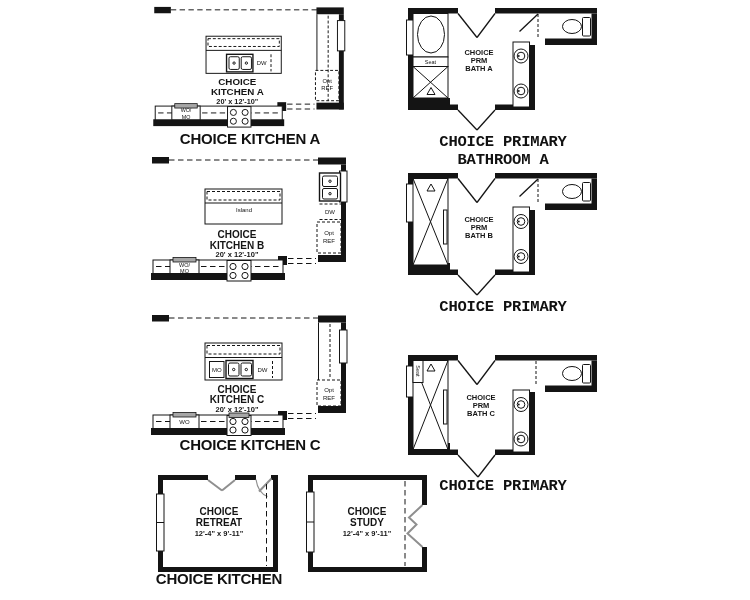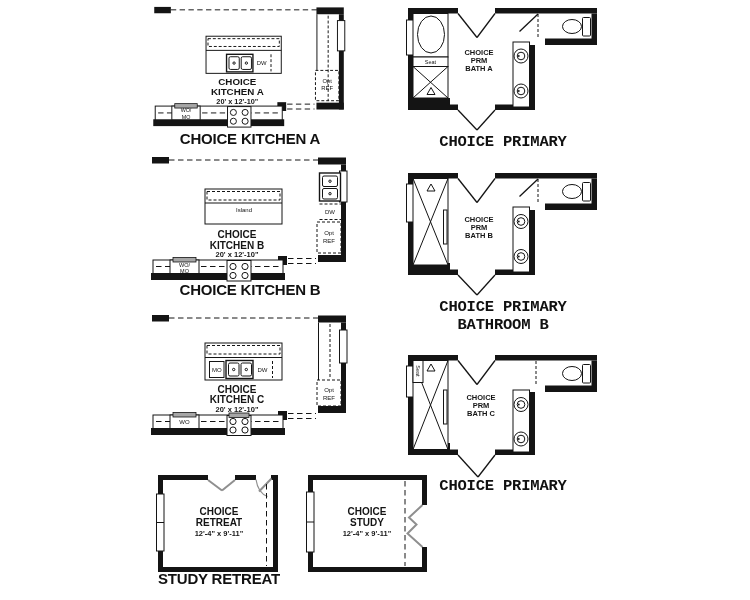--- a/index.html
+++ b/index.html
@@ -143,20 +143,21 @@
       <ellipse class="lnw" cx="572" cy="26.5" rx="9.5" ry="7"></ellipse>
     </g>
     <g>
       <text class="tb" x="479" y="55">CHOICE</text>
       <text class="tb" x="479" y="63">PRM</text>
       <text class="tb" x="479" y="71">BATH A</text>
     </g>
   </svg>
   <div class="cap cap2" style="left:403px;top:134px;width:200px">
     <div>CHOICE PRIMARY</div>
+    <div>BATHROOM A</div>
   </div>
 
   <svg class="plan" style="left:148px;top:153px" width="204" height="130" viewBox="148 153 204 130">
     <g>
       <rect class="w" x="152" y="157" width="17" height="6.5"></rect>
       <line class="dsh" x1="169" y1="160" x2="321" y2="160"></line>
       <rect class="w" x="318" y="157.5" width="28" height="7"></rect>
       <rect class="w" x="341" y="164.5" width="5" height="97.5"></rect>
       <rect class="lnw" x="339.5" y="171" width="7.5" height="31"></rect>
       <rect class="w" x="318" y="255" width="28" height="7"></rect>
@@ -204,21 +205,20 @@
       </g>
       <g>
         <rect class="lnw" x="227" y="260.5" width="24" height="20.5"></rect>
         <circle class="ln" cx="233" cy="266.5" r="3.1"></circle>
           <circle class="ln" cx="245" cy="266.5" r="3.1"></circle>
         <circle class="ln" cx="233" cy="275.5" r="3.1"></circle>
           <circle class="ln" cx="245" cy="275.5" r="3.1"></circle>
       </g>
     </g>
   </svg>
-  <div class="cap" style="left:148px;top:281px;width:204px">CHOICE KITCHEN B</div>
 
   <svg class="plan" style="left:403px;top:168px" width="197" height="131" viewBox="403 168 197 131">
     <g>
       <rect class="w" x="408" y="173" width="50" height="5.5"></rect>
       <rect class="w" x="495" y="173" width="102" height="5.5"></rect>
       <line class="lnt" x1="458" y1="178.5" x2="477" y2="202.5"></line>
       <line class="lnt" x1="495" y1="178.5" x2="477" y2="202.5"></line>
       <rect class="w" x="591.5" y="178.5" width="5.5" height="31.5"></rect>
       <rect class="w" x="545" y="203.5" width="52" height="6.5"></rect>
       <line class="dshs" x1="538" y1="179" x2="538" y2="203"></line>
@@ -257,21 +257,20 @@
       <ellipse class="lnw" cx="572" cy="191.5" rx="9.5" ry="7"></ellipse>
     </g>
     <g>
       <text class="tb" x="479" y="222">CHOICE</text>
       <text class="tb" x="479" y="230">PRM</text>
       <text class="tb" x="479" y="238">BATH B</text>
     </g>
   </svg>
   <div class="cap cap2" style="left:403px;top:299px;width:200px">
     <div>CHOICE PRIMARY</div>
-    <div>BATHROOM B</div>
   </div>
 
   <svg class="plan" style="left:148px;top:310px" width="204" height="127" viewBox="148 310 204 127">
     <g>
       <rect class="w" x="152" y="315" width="17" height="6.5"></rect>
       <line class="dsh" x1="169" y1="318" x2="321" y2="318"></line>
       <rect class="w" x="318" y="315.5" width="28" height="7"></rect>
       <rect class="w" x="341" y="322.5" width="5" height="90.5"></rect>
       <rect class="lnw" x="339.5" y="330" width="7.5" height="33"></rect>
       <rect class="w" x="318" y="406" width="28" height="7"></rect>
@@ -321,20 +320,21 @@
       <g>
         <rect class="lnw" x="227" y="415.5" width="24" height="20"></rect>
         <rect class="gray" x="229" y="413" width="20" height="4.5"></rect>
         <circle class="ln" cx="233" cy="421.5" r="3.1"></circle>
           <circle class="ln" cx="245" cy="421.5" r="3.1"></circle>
         <circle class="ln" cx="233" cy="430" r="3.1"></circle>
           <circle class="ln" cx="245" cy="430" r="3.1"></circle>
       </g>
     </g>
   </svg>
+  <div class="cap" style="left:148px;top:436px;width:204px">CHOICE KITCHEN C</div>
 
   <svg class="plan" style="left:403px;top:350px" width="197" height="131" viewBox="403 350 197 131">
     <g>
       <rect class="w" x="408" y="355" width="50" height="5.5"></rect>
       <rect class="w" x="495" y="355" width="102" height="5.5"></rect>
       <line class="lnt" x1="458" y1="360.5" x2="477" y2="384.5"></line>
       <line class="lnt" x1="495" y1="360.5" x2="477" y2="384.5"></line>
       <rect class="w" x="591.5" y="360.5" width="5.5" height="31.5"></rect>
       <rect class="w" x="545" y="385.5" width="52" height="6.5"></rect>
       <line class="dshs" x1="536" y1="361" x2="536" y2="385"></line>
@@ -402,21 +402,21 @@
       <line class="gl" x1="271.5" y1="478.5" x2="259" y2="491.5"></line>
       <path class="arc" d="M 256,479.5 Q 258,493 267.5,496.5"></path>
     </g>
     <line class="dsh" x1="266.5" y1="484" x2="266.5" y2="566"></line>
     <g>
       <text class="tr" x="219" y="515">CHOICE</text>
       <text class="tr" x="219" y="525.5">RETREAT</text>
       <text class="td" x="219" y="535.5">12'-4" x 9'-11"</text>
     </g>
   </svg>
-  <div class="cap" style="left:143px;top:570px;width:152px">STUDY RETREAT</div>
+  <div class="cap" style="left:143px;top:570px;width:152px">CHOICE KITCHEN</div>
 
   <svg class="plan" style="left:303px;top:470px" width="129" height="103" viewBox="303 470 129 103">
     <g>
       <rect class="w" x="308" y="475" width="119" height="5"></rect>
       <rect class="w" x="308" y="567" width="119" height="5"></rect>
       <rect class="w" x="308" y="475" width="5" height="97"></rect>
       <rect class="lnw" x="306.5" y="492" width="7.5" height="60"></rect>
       <line class="ln" x1="306.5" y1="522" x2="314" y2="522"></line>
       <rect class="w" x="422" y="475" width="5" height="30"></rect>
       <rect class="w" x="422" y="547" width="5" height="25"></rect>

